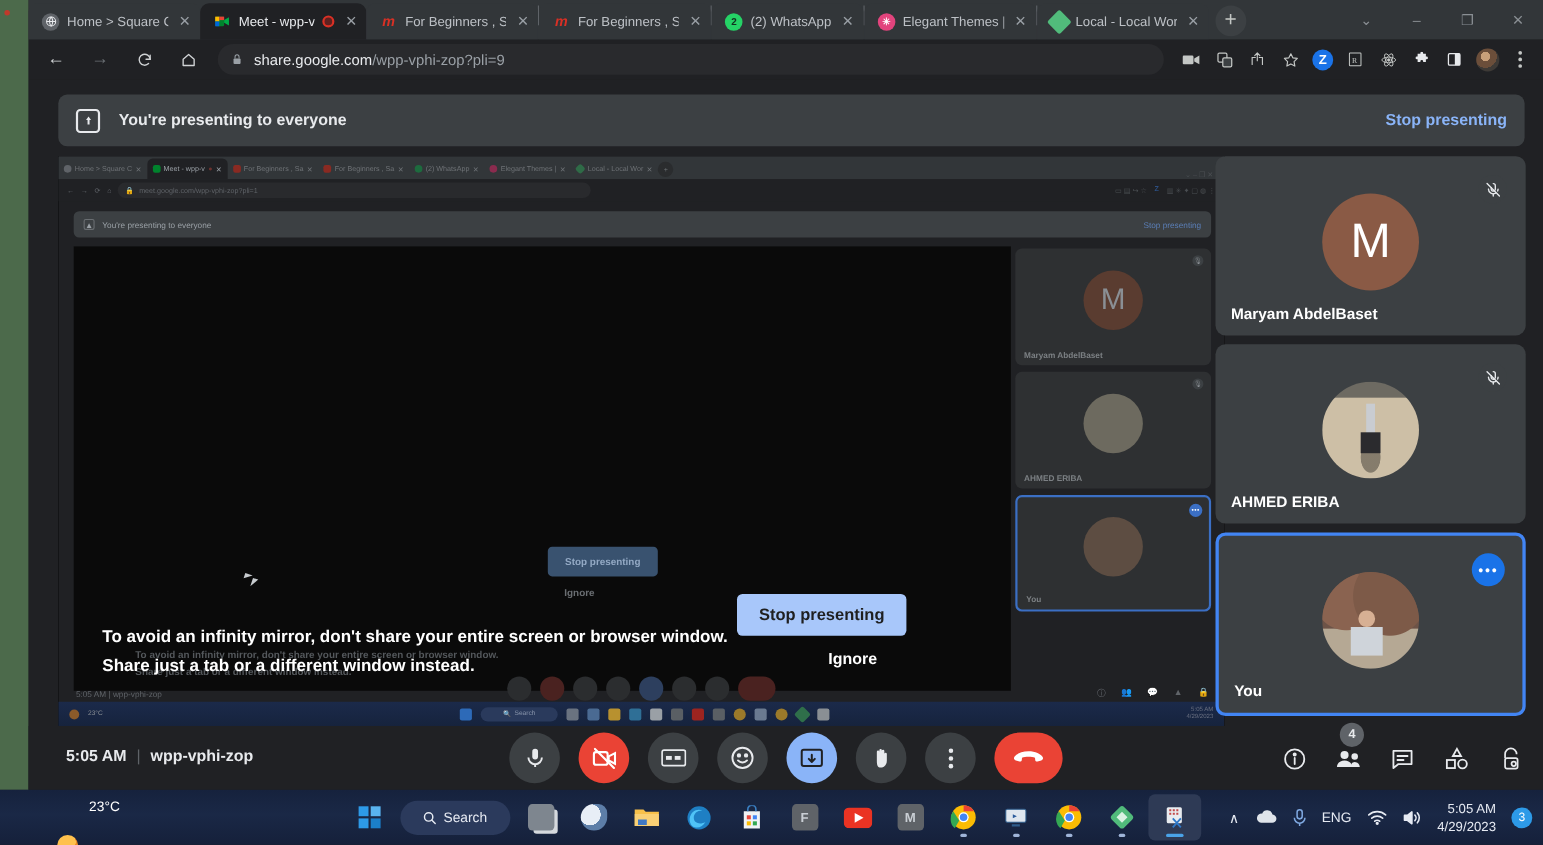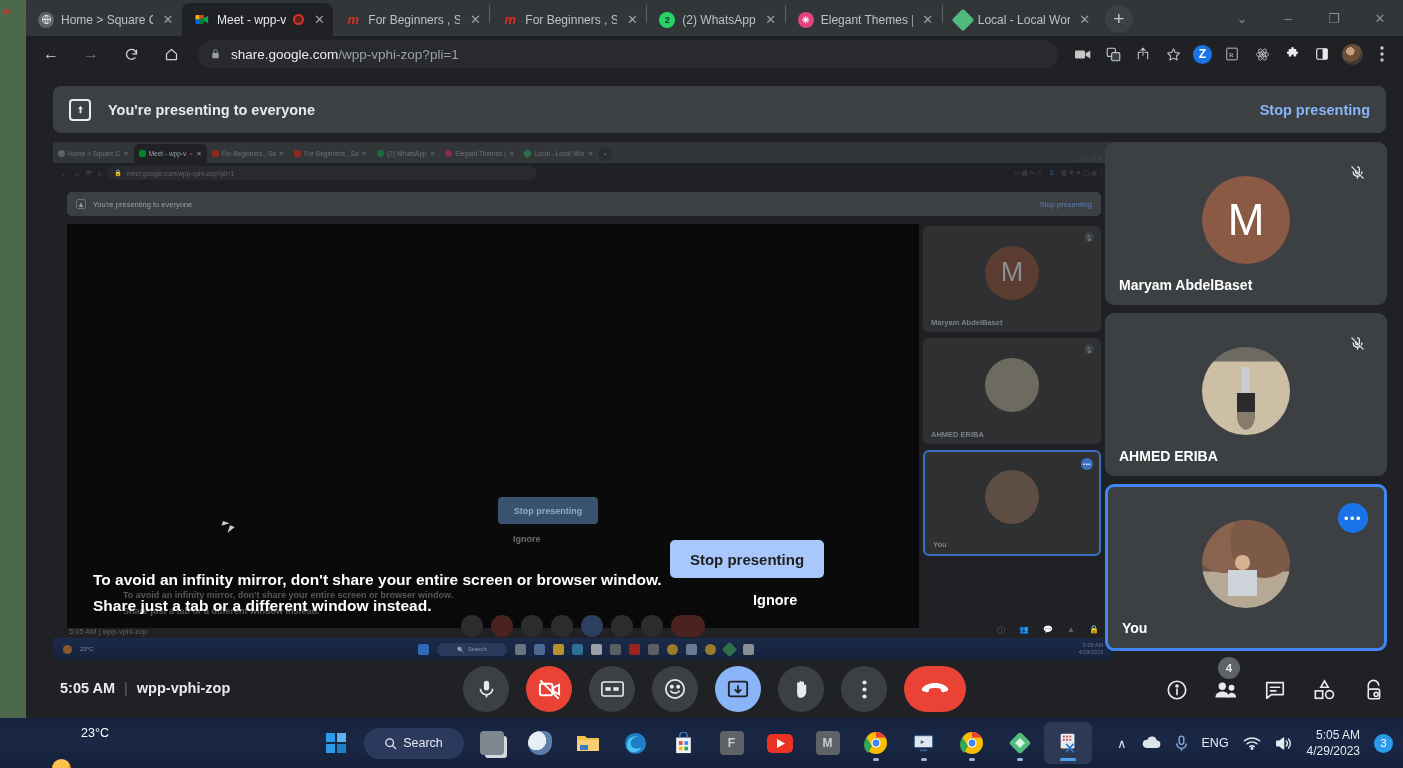--- a/index.html
+++ b/index.html
@@ -254,21 +254,21 @@
           <path d="M4 11l8-7 8 7v9H4z"></path>
         </svg>
     </div>
     <div class="omnibox">
       <span class="lock">
         <svg width="11" height="12" viewBox="0 0 24 24" fill="#9aa0a6">
             <rect x="5" y="10" width="14" height="11" rx="2"></rect>
             <path d="M8 10V7a4 4 0 018 0v3" fill="none" stroke="#9aa0a6" stroke-width="2"></path>
           </svg>
       </span>
-      <span class="url"><b>share.google.com</b><span>/wpp-vphi-zop?pli=1</span></span>
+      <span class="url"><b>share.google.com</b><span>/wpp-vphi-zop?pli=9</span></span>
     </div>
     <div class="tb-icons">
       <div>
         <svg width="16" height="11" viewBox="0 0 24 16" fill="#c4c7c5">
             <rect x="0" y="2" width="15" height="12" rx="2"></rect>
             <path d="M16 6l7-4v12l-7-4z"></path>
           </svg>
       </div>
       <div>
         <svg width="15" height="15" viewBox="0 0 24 24" fill="none" stroke="#c4c7c5" stroke-width="1.8">

